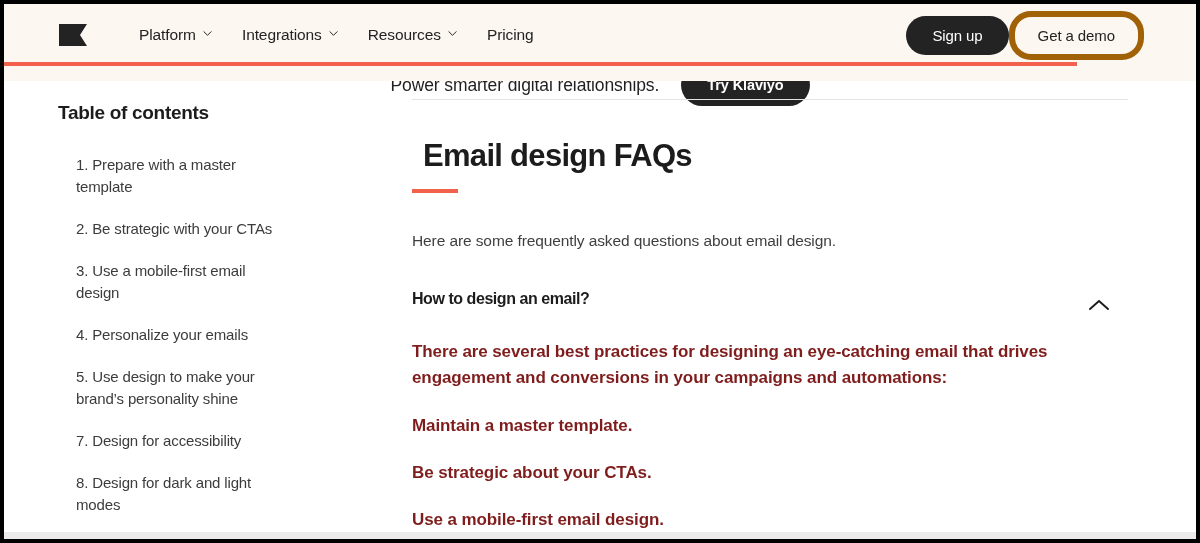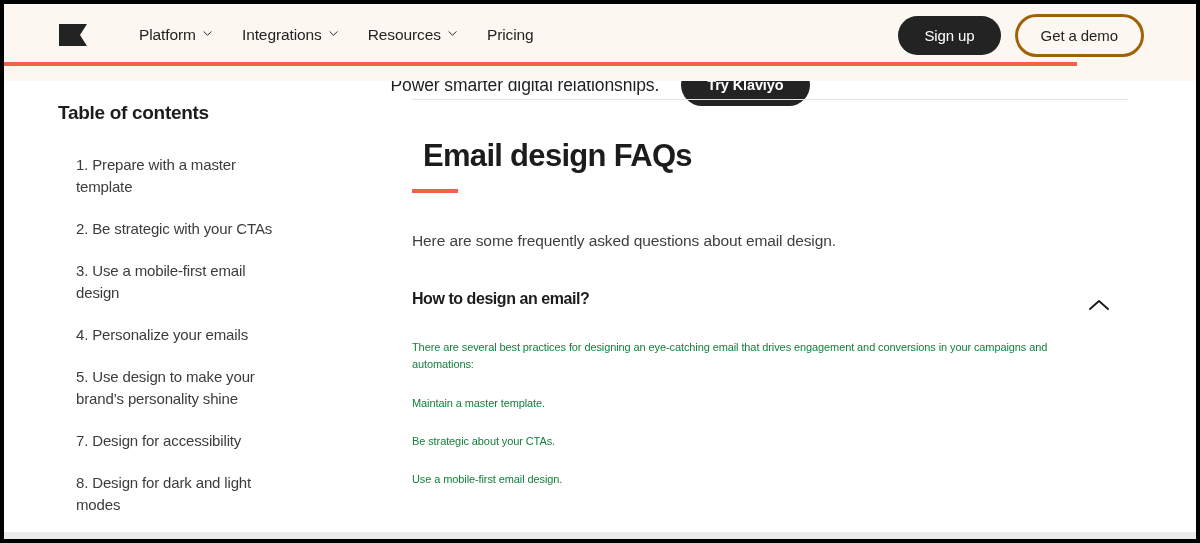--- a/index.html
+++ b/index.html
@@ -112,40 +112,39 @@
     height: 9px;
     position: relative;
     top: -2px;
   }
   .nav-caret svg { display: block; }
 
   .header-actions {
     margin-left: auto;
     display: flex;
     align-items: center;
-    gap: 14px;
   }
   .btn-signup {
     background: #232323;
     color: #ffffff;
     font-size: 15px;
     letter-spacing: -0.1px;
     border: none;
     border-radius: 22px;
     padding: 11px 26px;
     cursor: pointer;
     white-space: nowrap;
     font-family: inherit;
   }
   .btn-demo {
     background: transparent;
     color: #232323;
     font-size: 15px;
     letter-spacing: -0.1px;
-    border: 3px solid #a16207;
+    border: 6px solid #a16207;
     border-radius: 22px;
     padding: 10px 23px;
     cursor: pointer;
     white-space: nowrap;
     font-family: inherit;
   }
 
   
   .progress-track {
     position: absolute;
@@ -269,26 +268,27 @@
     cursor: pointer;
     margin-top: 2px;
     margin-right: 4px;
   }
   .accordion-toggle svg { display: block; }
 
   .accordion-body {
     margin-top: 21px;
   }
   .accordion-body p {
-    font-size: 11px;
-    color: #15803d;
+    font-size: 17px;
+    color: #7f1d1d;
     letter-spacing: -0.1px;
     line-height: 1.53;
     margin: 0 0 22px 0;
     max-width: 652px;
+    font-weight: bold;
   }
   .accordion-body p.step {
     margin-bottom: 21px;
   }
 
   
   .bottom-strip {
     position: absolute;
     left: 0;
     bottom: 0;

